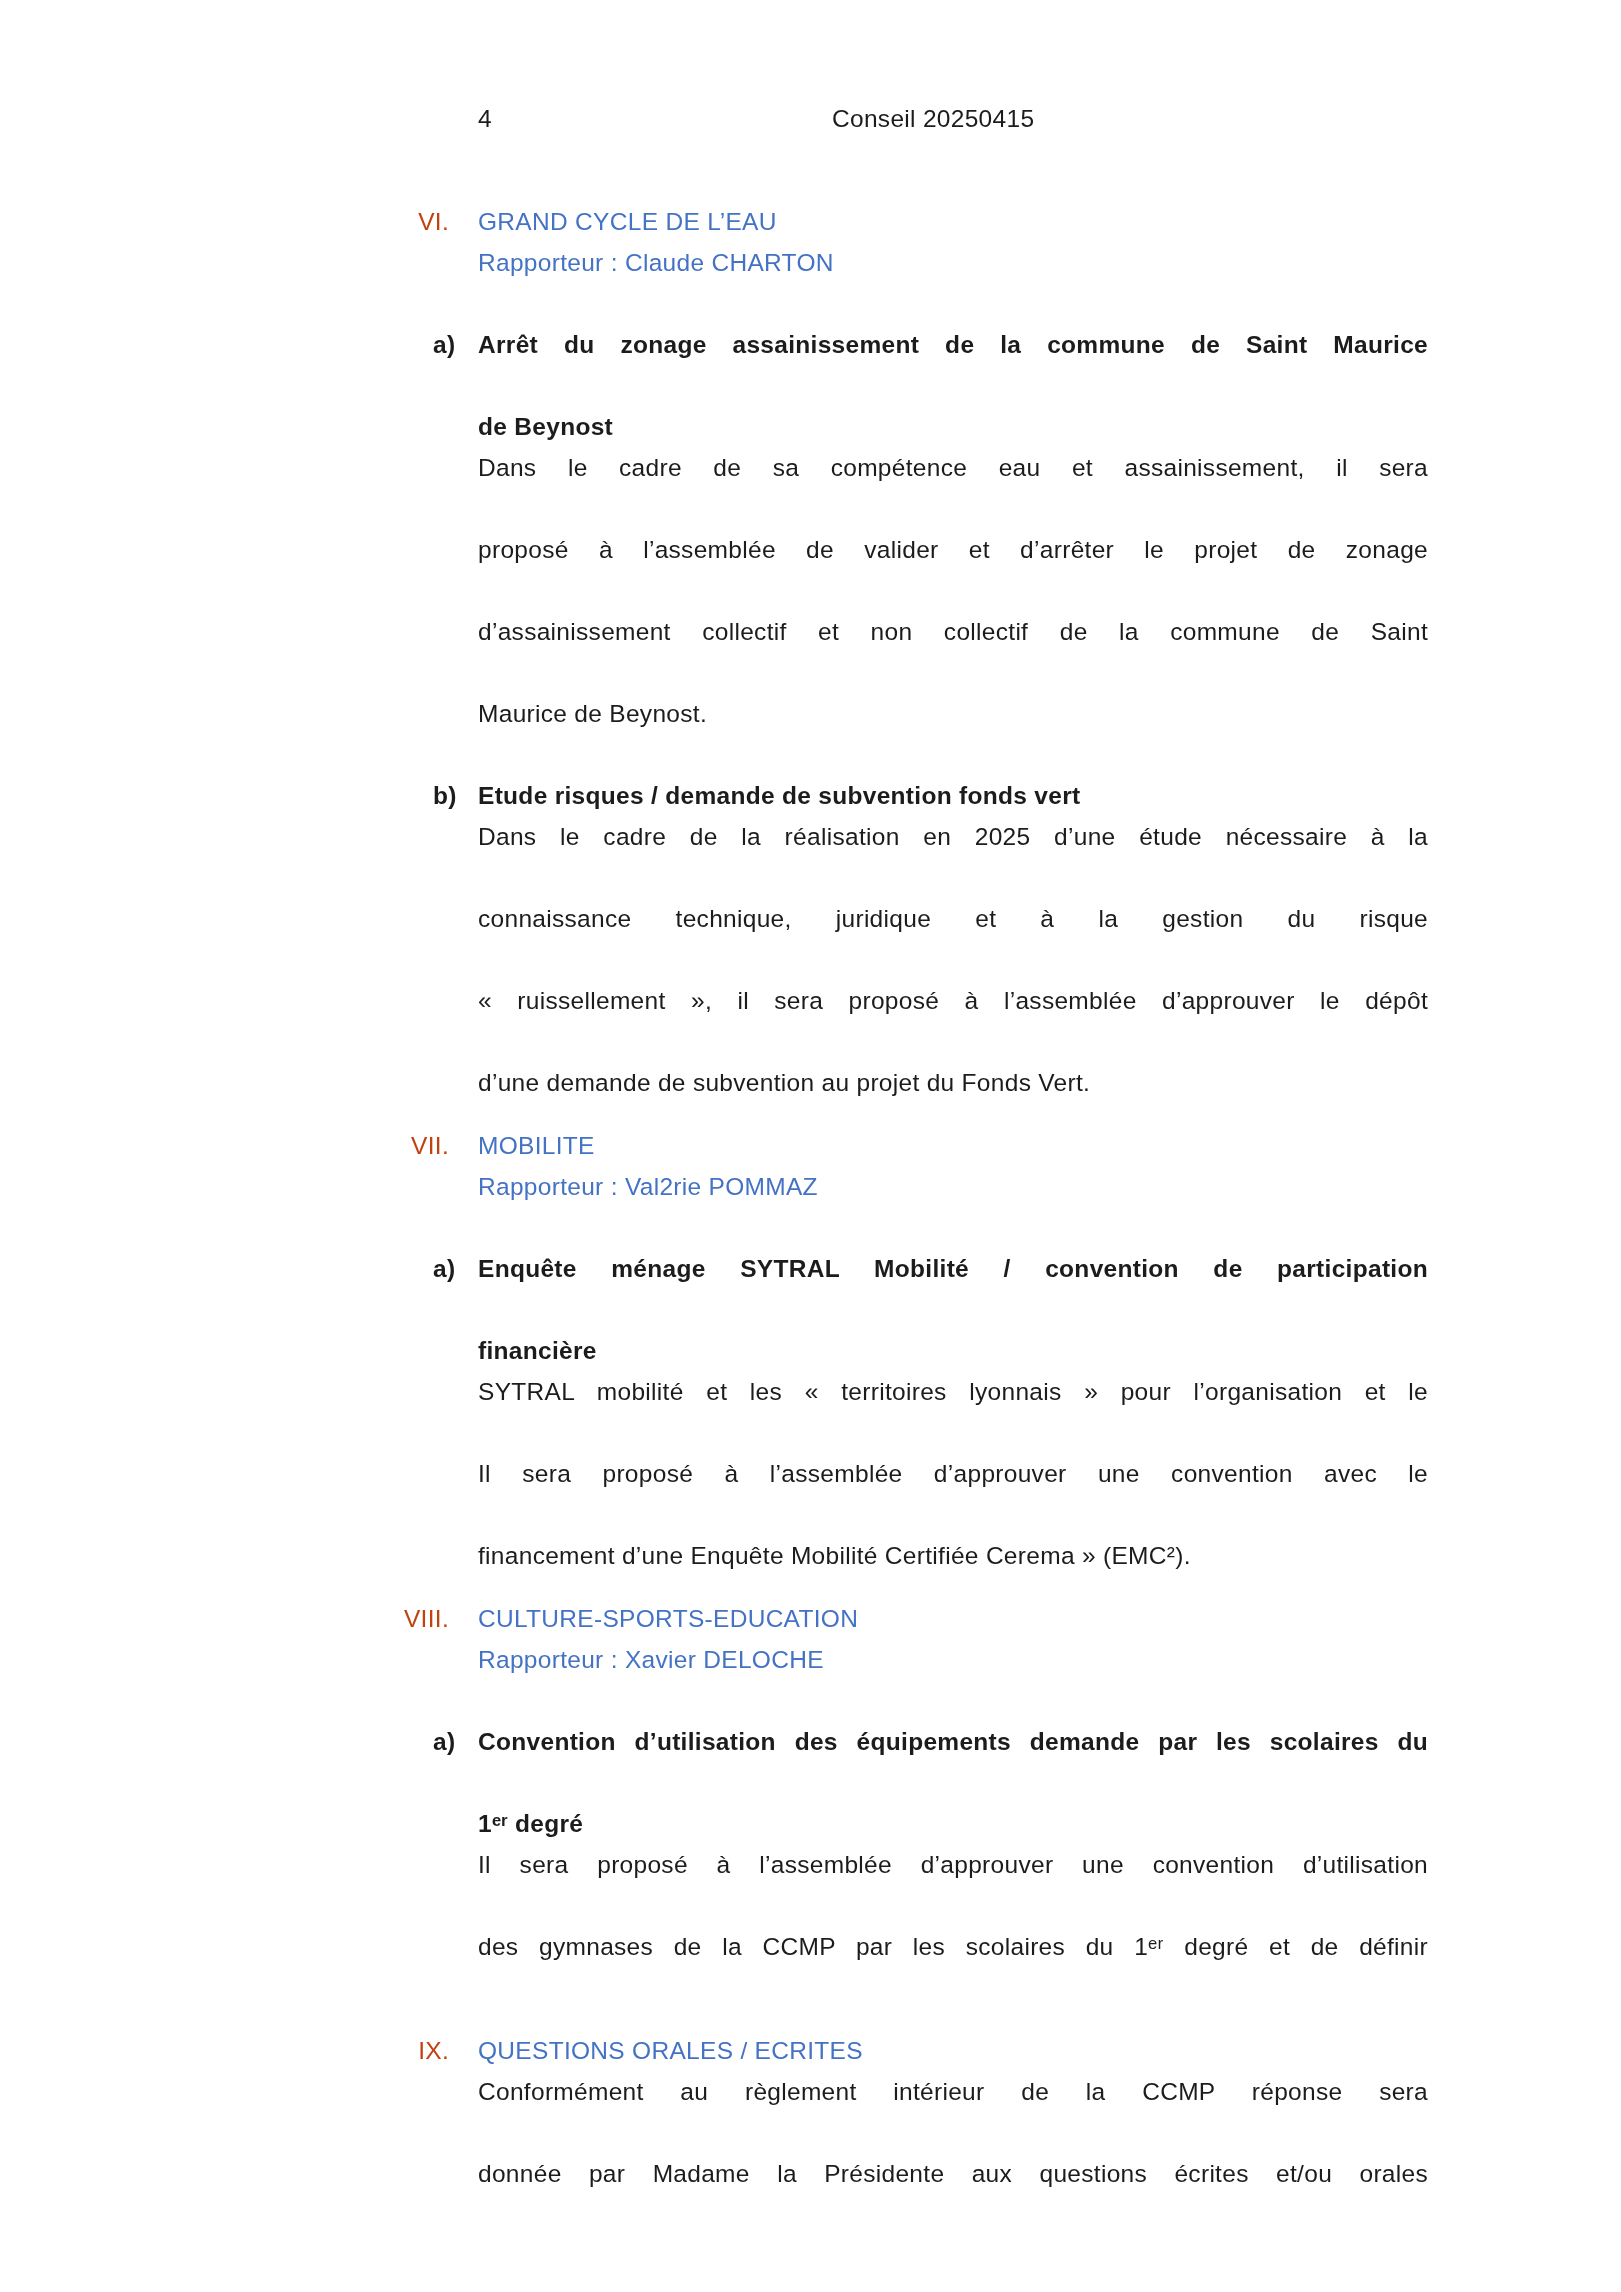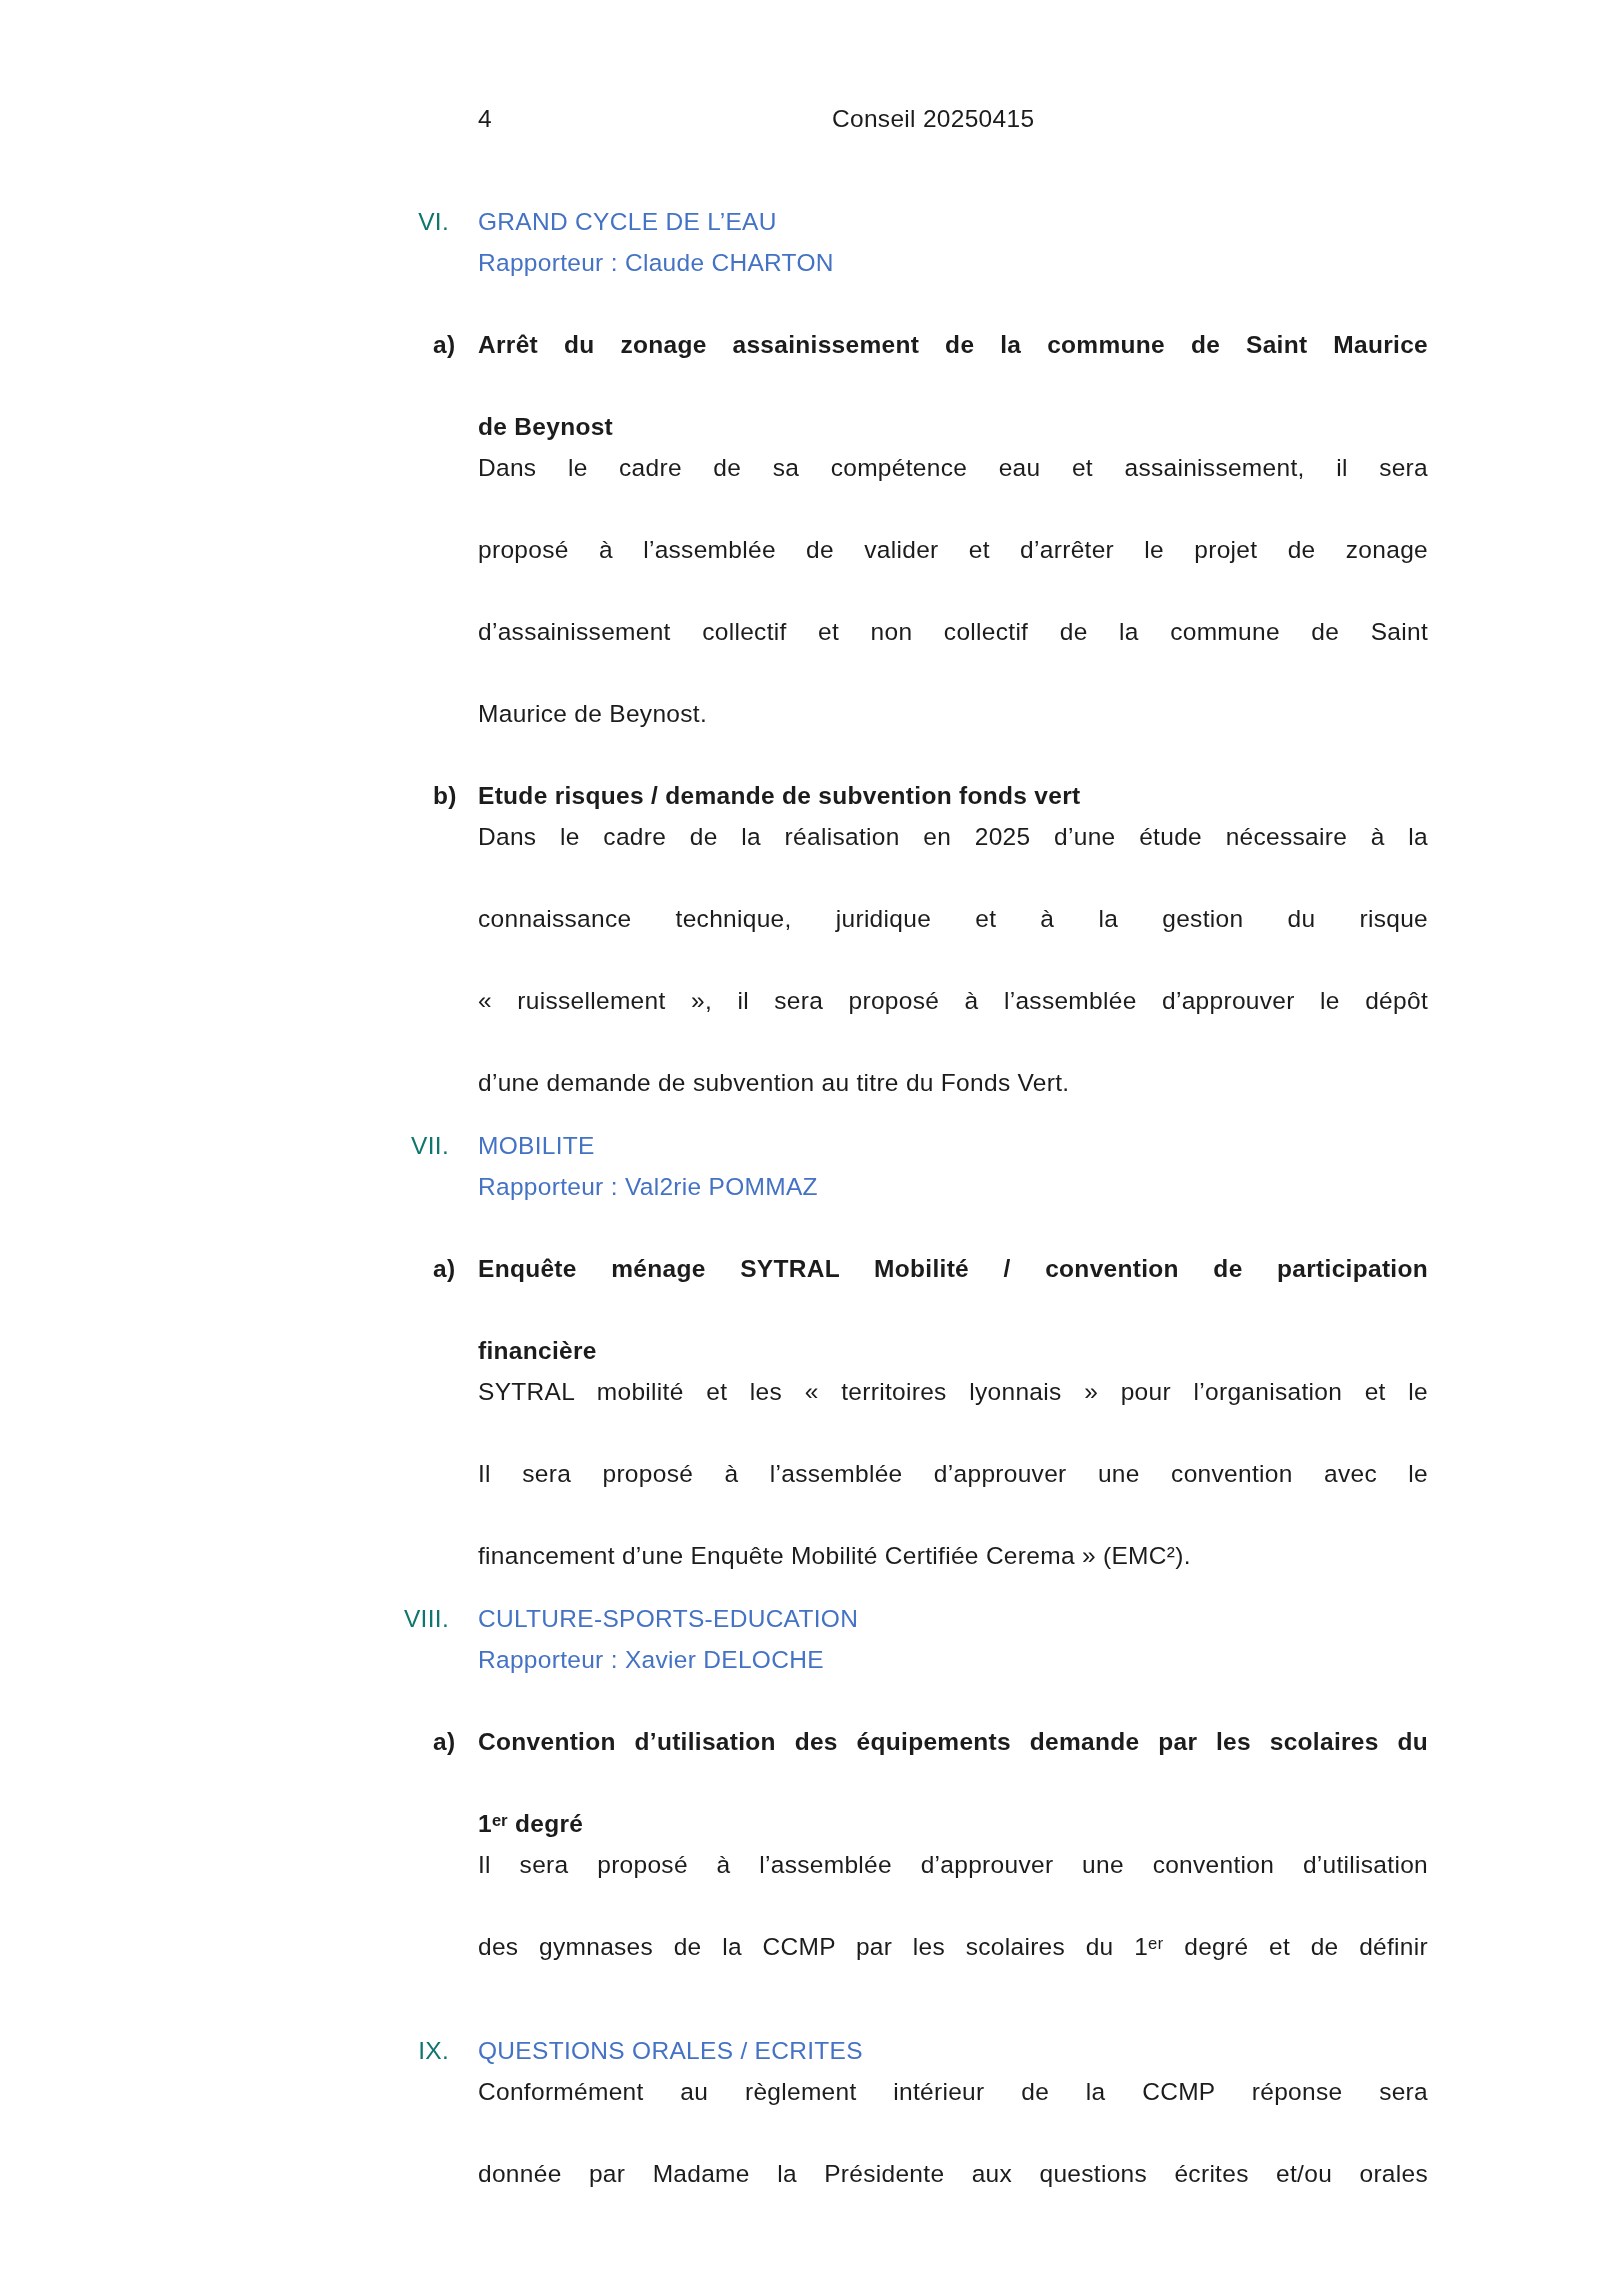--- a/index.html
+++ b/index.html
@@ -43,21 +43,21 @@
     top: 201px;
     left: 0;
     width: 1621px;
   }
   .section + .section { margin-top: 22px; }
   .heading-row { display: flex; }
   .numeral-col {
     width: 449px;
     flex: 0 0 449px;
     text-align: right;
-    color: #0f766e;
+    color: #c2410c;
   }
   .heading-col {
     margin-left: 29px;
     width: 950px;
     flex: 0 0 950px;
   }
   .section-title, .rapporteur { color: #4472C4; }
   
   .item { display: flex; margin-top: 41px; }
   .marker-col {
@@ -110,21 +110,21 @@
         </div>
       </div>
 
       <div class="item">
         <div class="marker-col">b)</div>
         <div class="text-col">
           <div class="bold last">Etude risques / demande de subvention fonds vert</div>
           <div class="jline">Dans le cadre de la réalisation en 2025 d’une étude nécessaire à la</div>
           <div class="jline">connaissance technique, juridique et à la gestion du risque</div>
           <div class="jline">« ruissellement », il sera proposé à l’assemblée d’approuver le dépôt</div>
-          <div class="last">d’une demande de subvention au titre du Fonds Vert.</div>
+          <div class="last">d’une demande de subvention au projet du Fonds Vert.</div>
         </div>
       </div>
     </div>
 
     <div class="section">
       <div class="heading-row">
         <div class="numeral-col">VII.</div>
         <div class="heading-col">
           <div class="section-title">MOBILITE</div>
           <div class="rapporteur">Rapporteur : Val2rie POMMAZ</div>

